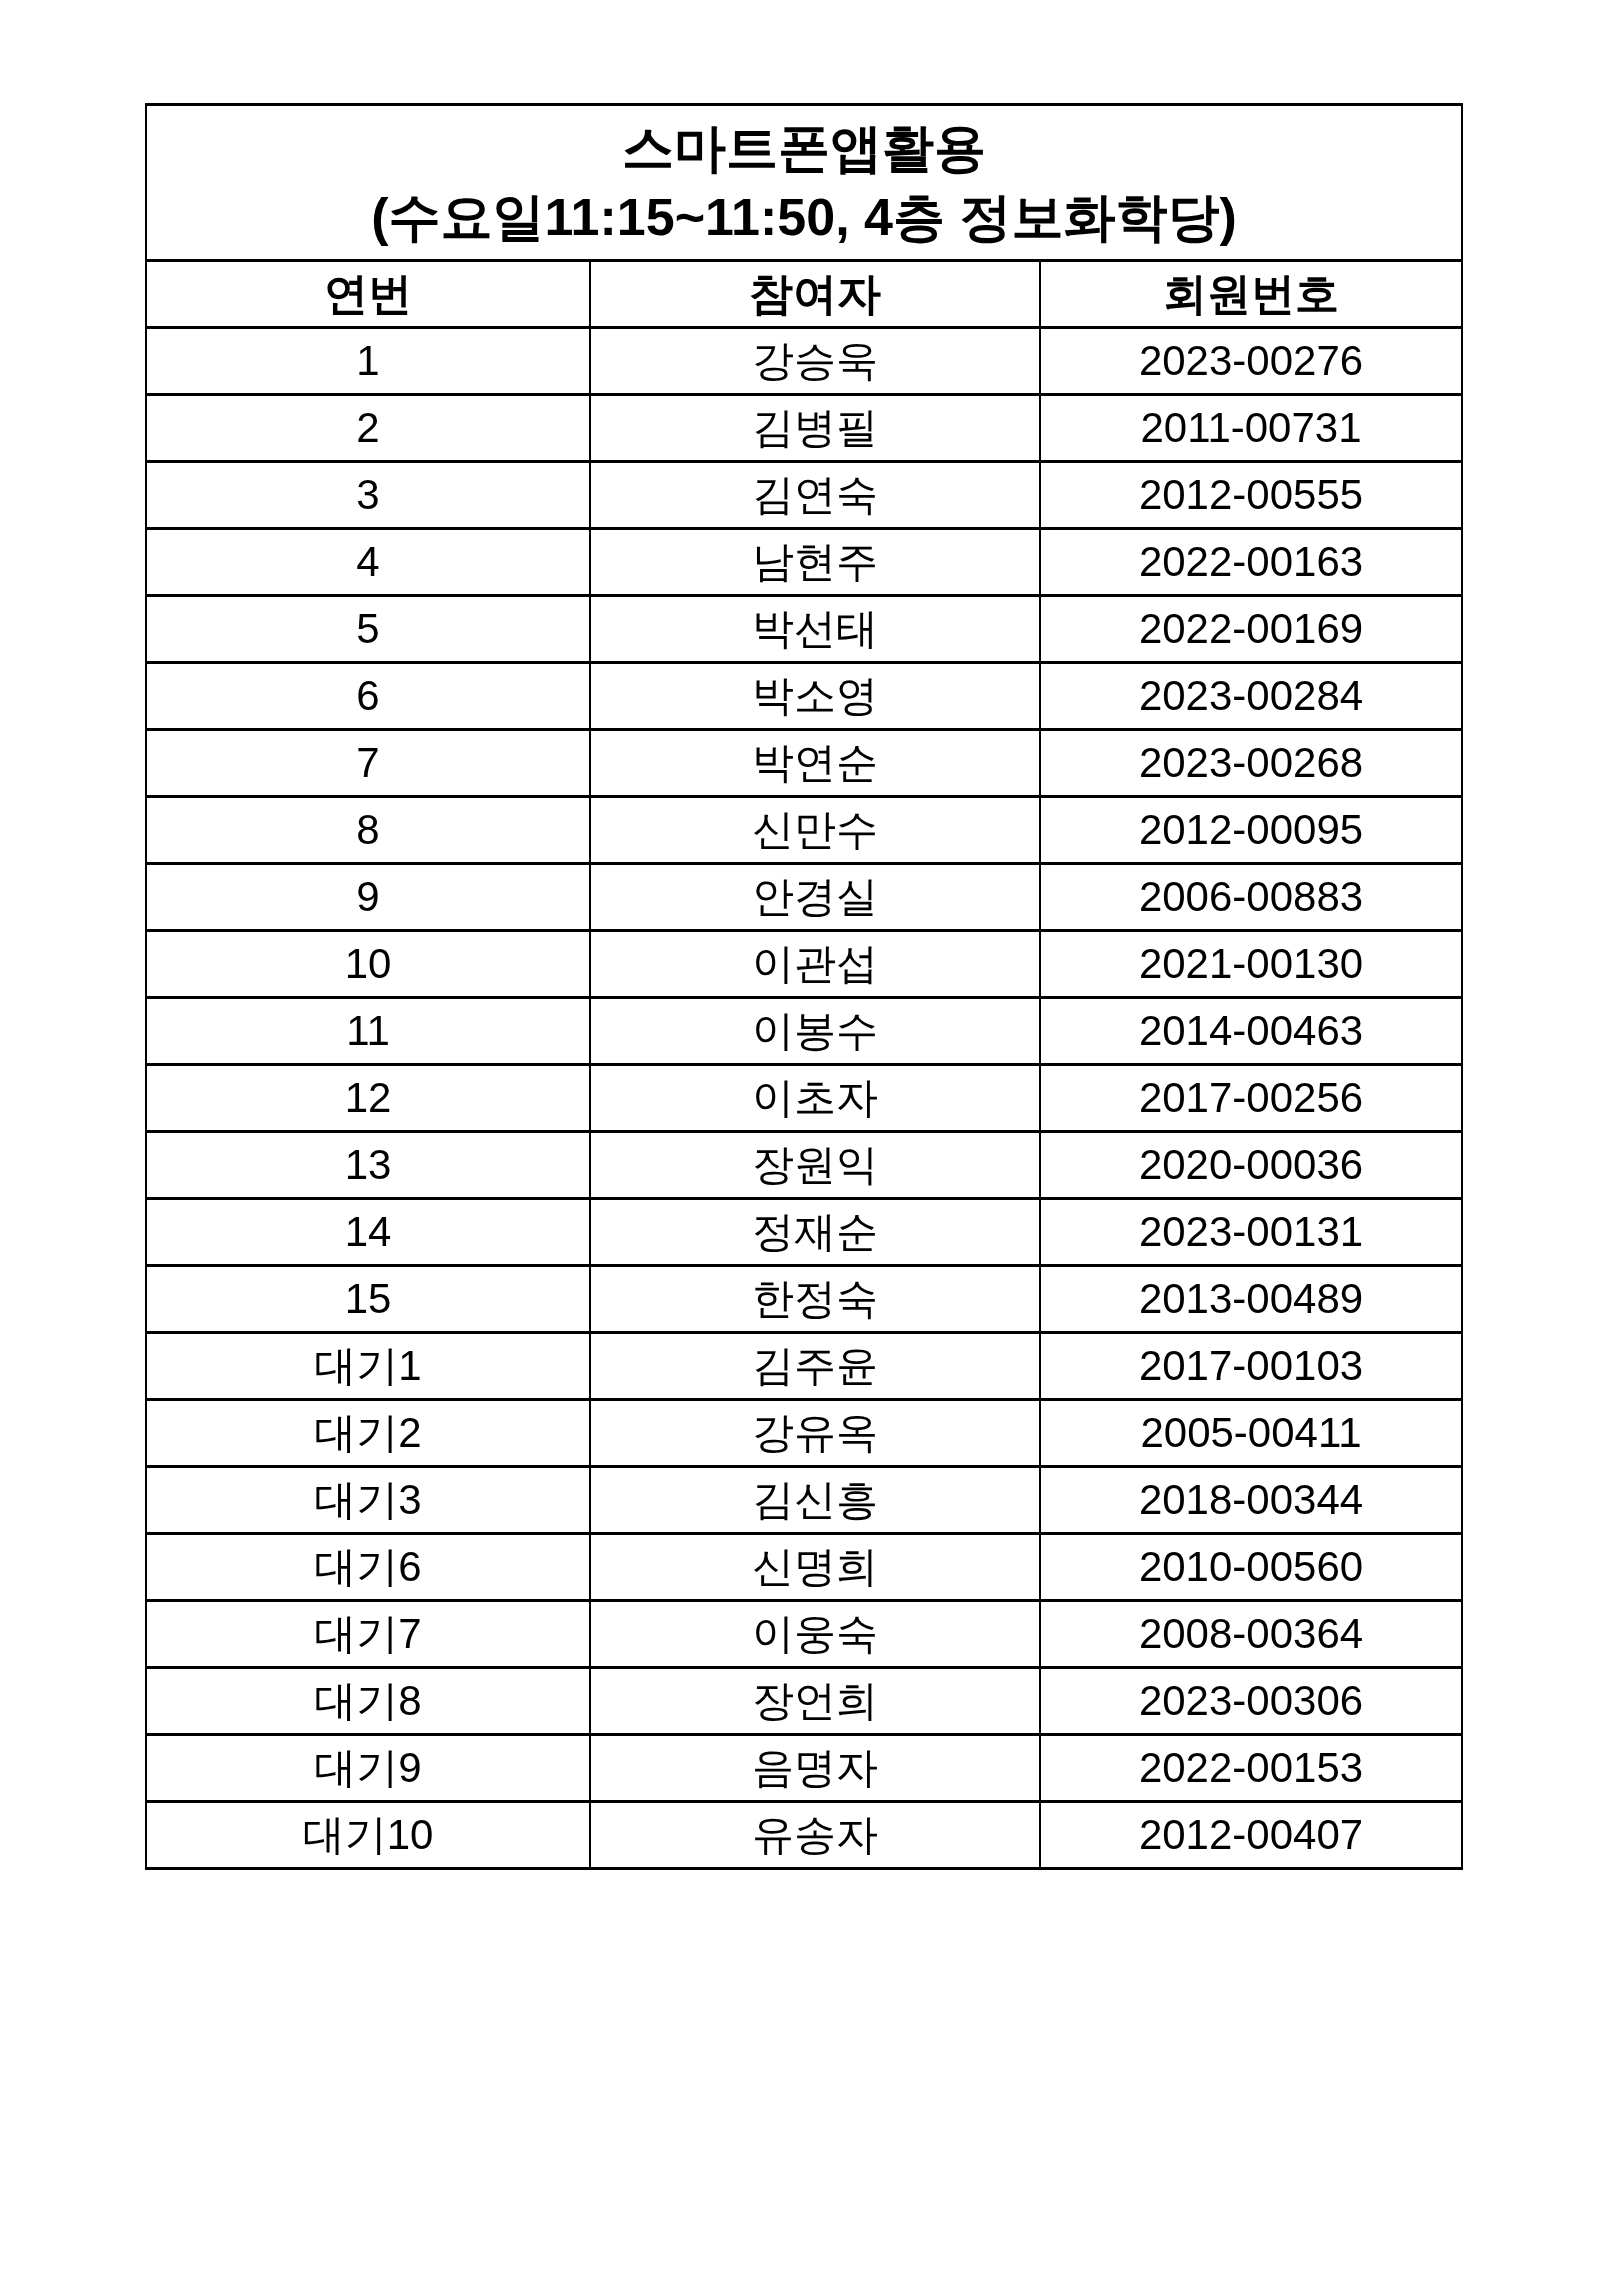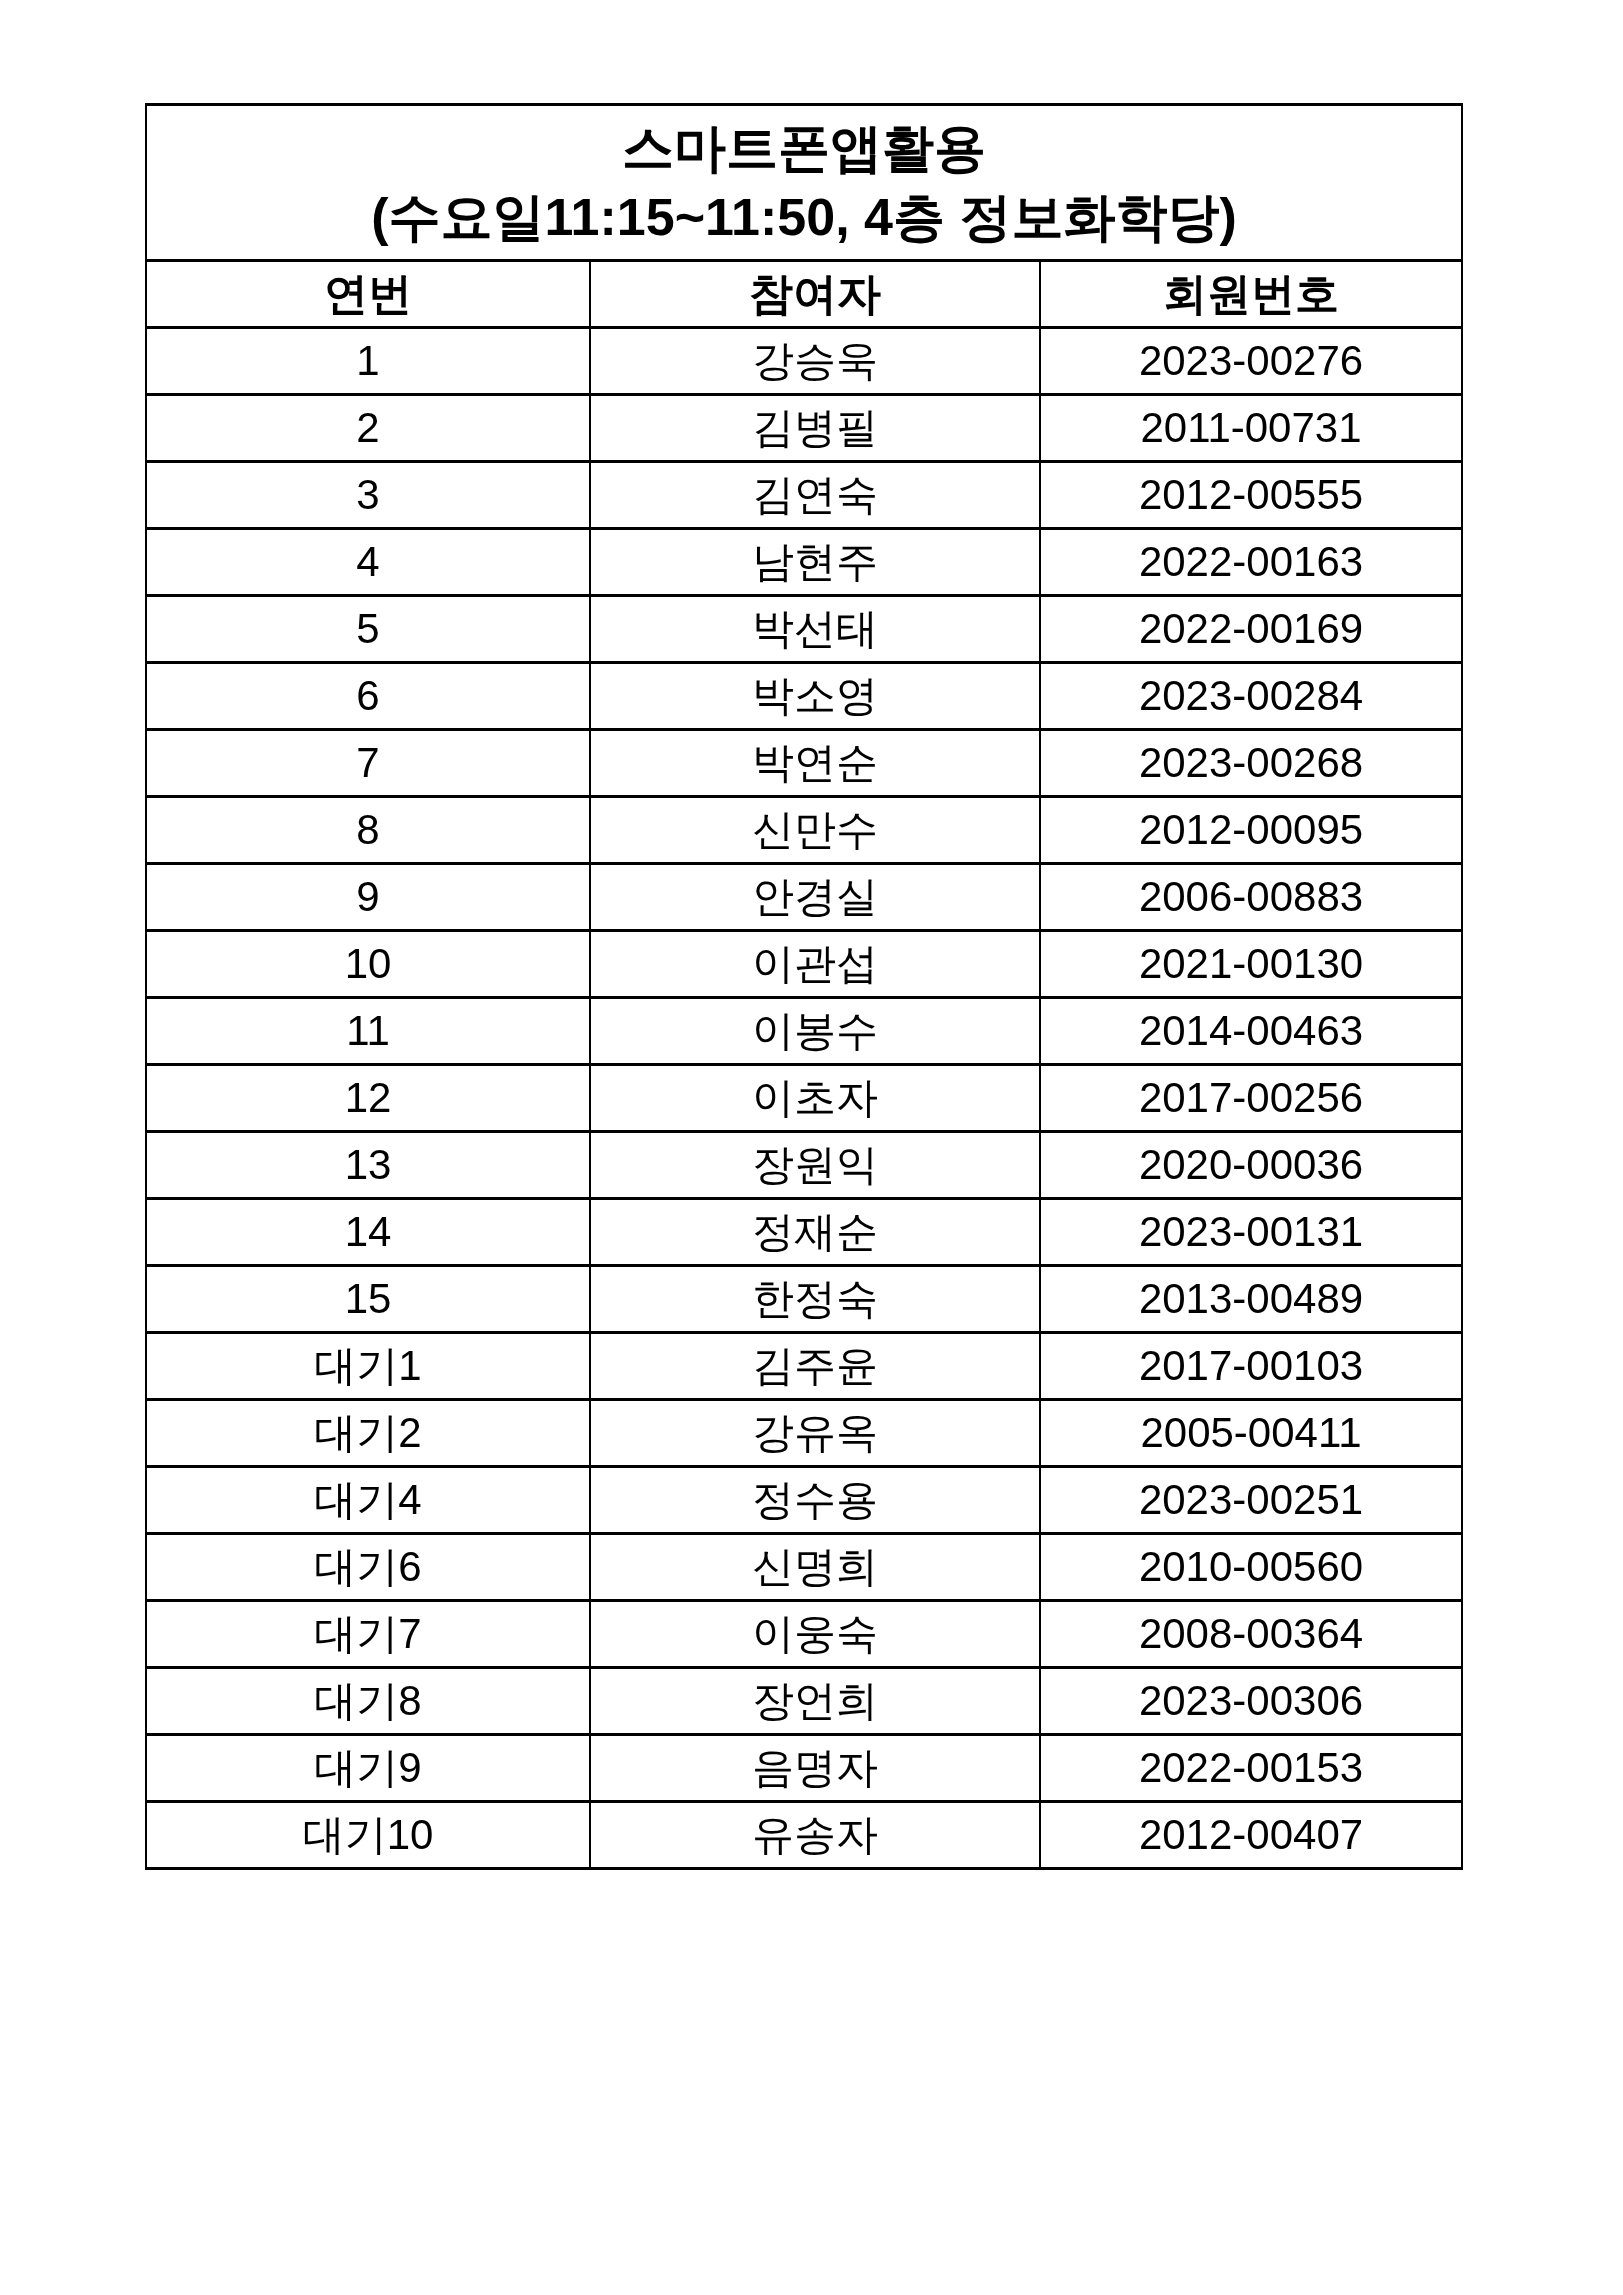--- a/index.html
+++ b/index.html
@@ -153,23 +153,23 @@
       <td>대기1</td>
       <td>김주윤</td>
       <td>2017-00103</td>
     </tr>
     <tr class="data-row">
       <td>대기2</td>
       <td>강유옥</td>
       <td>2005-00411</td>
     </tr>
     <tr class="data-row">
-      <td>대기4</td>
-      <td>정수용</td>
-      <td>2023-00251</td>
+      <td>대기3</td>
+      <td>김신흥</td>
+      <td>2018-00344</td>
     </tr>
     <tr class="data-row">
       <td>대기6</td>
       <td>신명희</td>
       <td>2010-00560</td>
     </tr>
     <tr class="data-row">
       <td>대기7</td>
       <td>이웅숙</td>
       <td>2008-00364</td>

